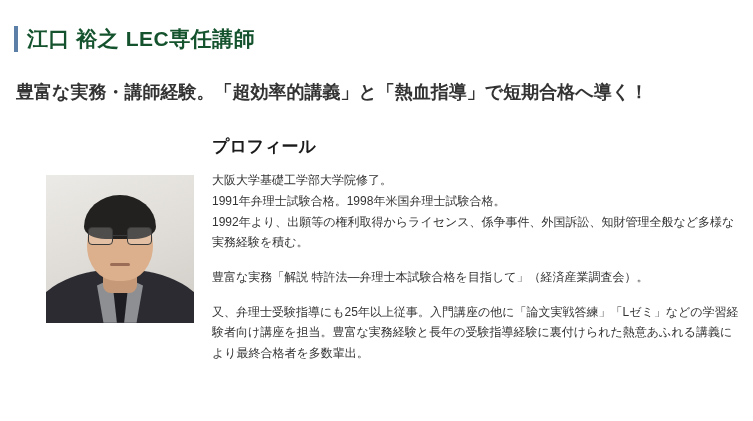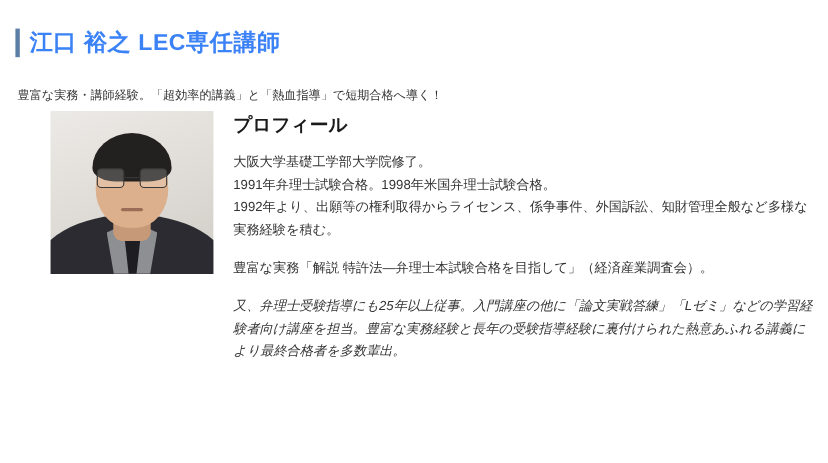--- a/index.html
+++ b/index.html
@@ -29,34 +29,35 @@
   .title-bar {
     width: 4px;
     height: 26px;
     background: #5b7fa6;
     margin-right: 9px;
     flex: 0 0 auto;
   }
   .title-text {
     font-size: 21px;
     font-weight: bold;
-    color: #3b82f6;
+    color: #14532d;
     line-height: 1.2;
     letter-spacing: 0.5px;
     text-align: center;
   }
   .lead {
-    font-size: 11px;
+    font-size: 18px;
     color: #333333;
-    margin: 0 0 5px 2px;
+    margin: 0 0 28px 2px;
     line-height: 1.5;
+    font-weight: bold;
   }
   .content {
     display: flex;
-    align-items: flex-start;
+    align-items: center;
   }
   .photo-col {
     flex: 0 0 auto;
     width: 148px;
     margin-left: 32px;
     margin-right: 18px;
   }
   .photo {
     width: 148px;
     height: 148px;
@@ -179,21 +180,21 @@
     color: #1a1a1a;
     margin: 0 0 12px 0;
     line-height: 1.3;
   }
   .para {
     font-size: 12px;
     line-height: 1.72;
     color: #333333;
     margin: 0 0 14px 0;
   }
-  .para:last-child { margin-bottom: 0; font-style: italic; }
+  .para:last-child { margin-bottom: 0; }
 </style>
 </head>
 <body>
 
 <div class="page">
 
   <div class="title-row">
     <div class="title-bar"></div>
     <h1 class="title-text">江口 裕之 LEC専任講師</h1>
   </div>

